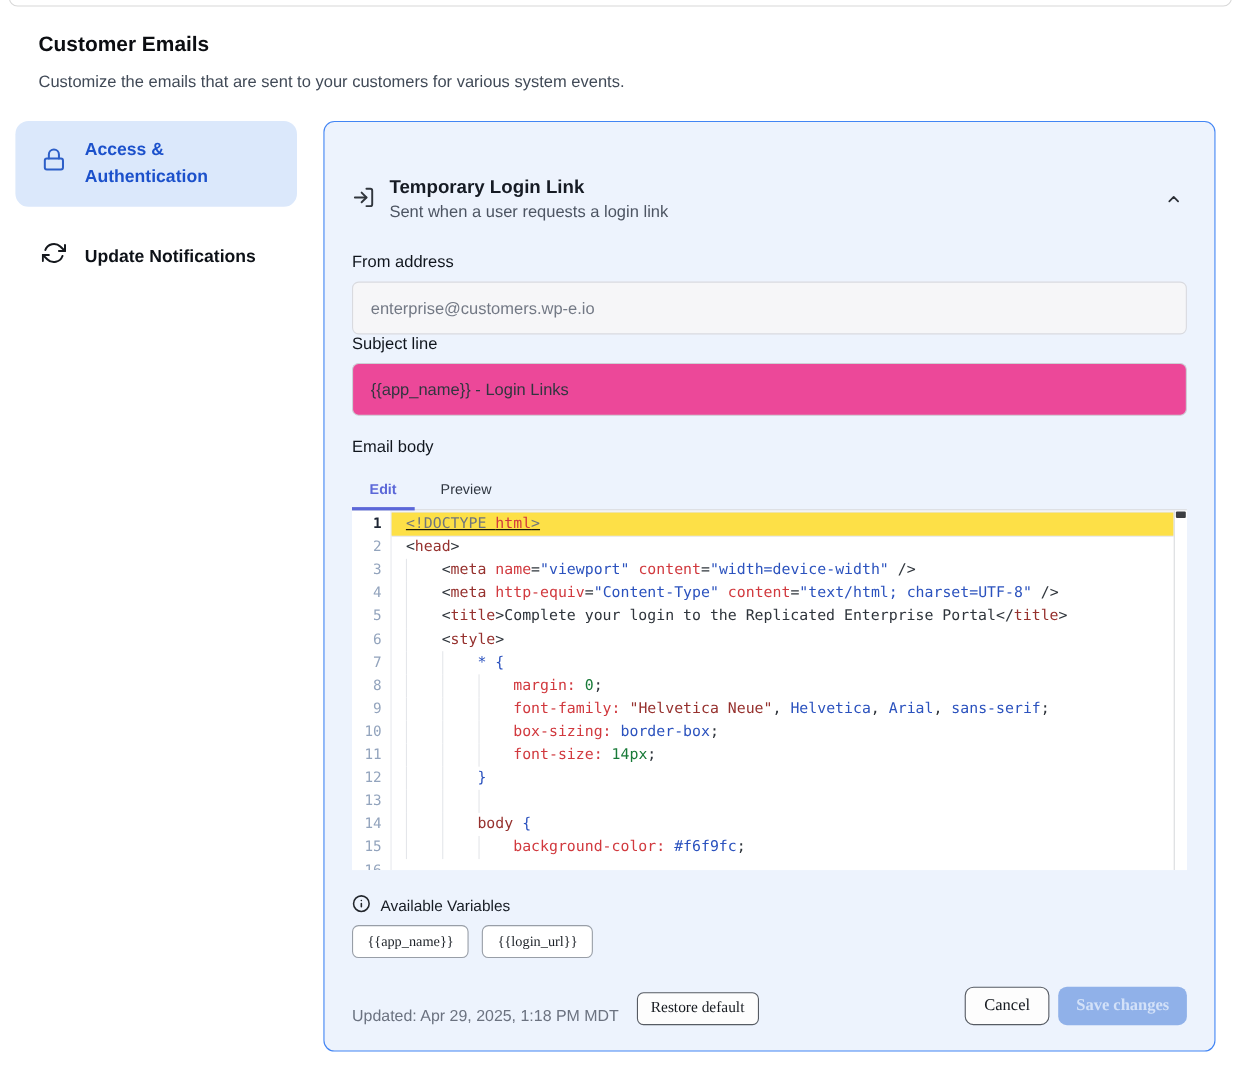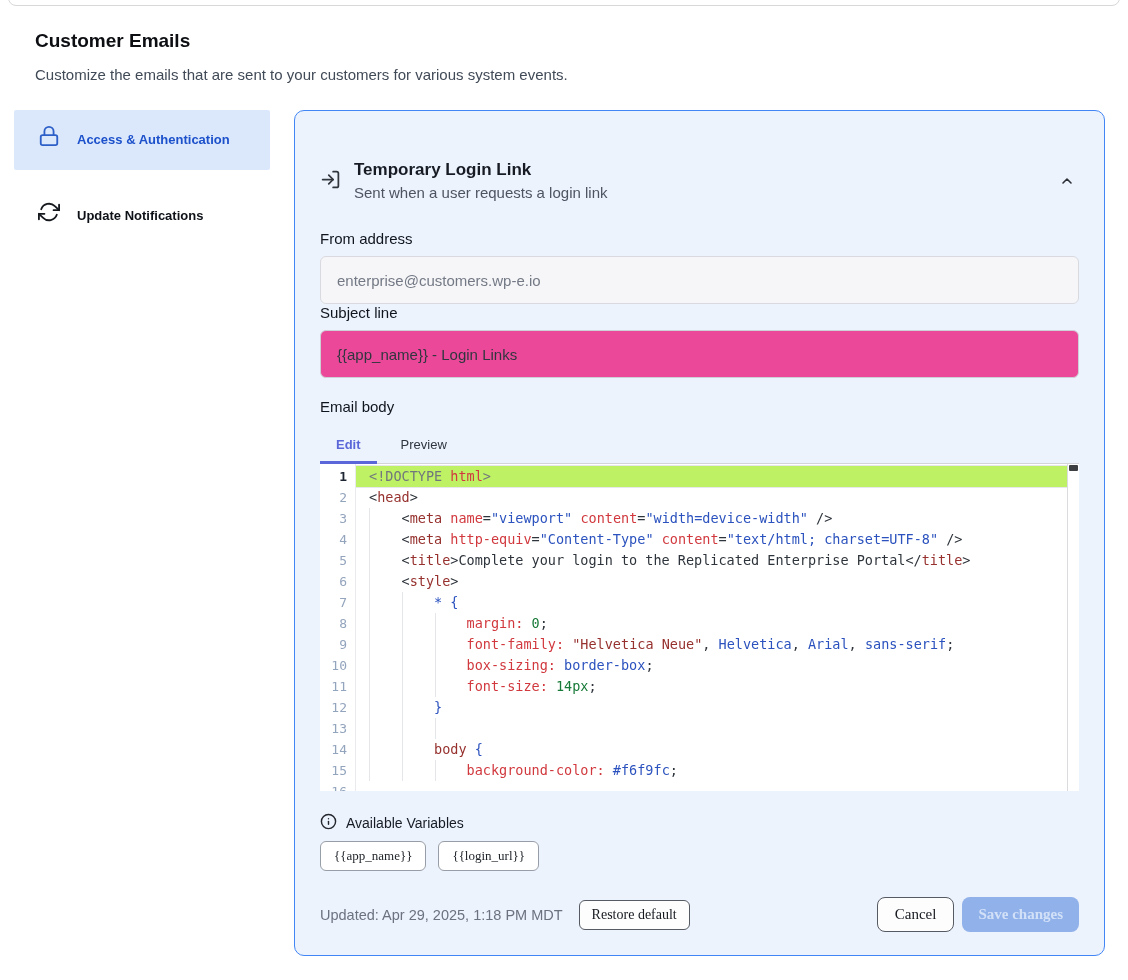--- a/index.html
+++ b/index.html
@@ -10,21 +10,21 @@
   
   .top-edge { position:absolute; left:8px; top:-12px; width:1112px; height:18px;
               border:1px solid #d8d8d8; border-radius:8px; background:#fff; }
 
   .page-title { position:absolute; left:35px; top:30px; font-size:19px; font-weight:700; color:#0c0e12; }
   .page-sub   { position:absolute; left:35px; top:66px; font-size:15px; color:#414a57; }
 
   
   .sidebar { position:absolute; left:14px; top:110px; width:256px; display:flex; flex-direction:column; gap:18px; }
   .side-item { display:flex; align-items:center; gap:17px; padding:13px 16px 13px 24px;
-               border-radius:2px; font-size:13px; font-weight:600; color:#0d1117; cursor:pointer; line-height:24px; }
+               border-radius:12px; font-size:16px; font-weight:600; color:#0d1117; cursor:pointer; line-height:24px; }
   .side-item.selected { background:#dbe8fb; color:#1c51cb; padding-top:15px; padding-bottom:15px; }
   .side-item svg { flex-shrink:0; }
 
   
   .panel { position:absolute; left:294px; top:110px; width:811px; height:846px;
            border:1px solid #4285f4; border-radius:10px; background:#edf3fd; padding:26px 25px 0; }
   .panel-header { display:flex; align-items:flex-start;margin-top:20px; }
   .header-icon { margin-top:12px; }
   .header-text { margin-left:13px; }
   .panel-title { font-size:17px; font-weight:700; color:#161b24; line-height:25px; }
@@ -49,35 +49,35 @@
 
   
   .editor { position:relative; height:328px; background:#fff; overflow:hidden;
             border-top:1px solid #d2d4d9; font-family:"DejaVu Sans Mono", monospace; font-size:13.5px; cursor:text; }
   .editor-gutter { position:absolute; left:0; top:2px; width:35px; }
   .gnum { height:21px; line-height:21px; text-align:right; padding-right:8px; color:#93a4bd; font-size:13px; }
   .gnum.active { color:#1d2533; font-weight:700; }
   .gutter-sep { position:absolute; left:35px; top:0; bottom:0; width:1px; background:#e8eaee; }
   .editor-code { position:absolute; left:36px; right:12px; top:2px; }
   .cline { position:relative; height:21px; line-height:21px; white-space:pre; padding-left:13px; }
-  .cline.active { background:#bef264; box-shadow:0 1px 0 #e6e7ea, 0 -1px 0 #e6e7ea; }
+  .cline.active { background:#fde047; box-shadow:0 1px 0 #e6e7ea, 0 -1px 0 #e6e7ea;text-decoration:underline; }
   .guide { position:absolute; top:0; bottom:0; width:1px; background:#e4e6ea; }
   .tk-plain{color:#2e343b} .tk-doc{color:#71767d} .tk-tag{color:#96312e}
   .tk-attr{color:#d1393e} .tk-val{color:#2b52be} .tk-num{color:#187a38} .tk-brace{color:#2b52be}
   .editor-sb { position:absolute; right:0; top:0; bottom:0; width:12px; background:#fff; border-left:1px solid #d9dbde; }
   .editor-sb .thumb { position:absolute; top:1px; left:1px; right:1px; height:6px; background:#3c3e42; border-radius:1px; }
 
   
   .vars-row { display:flex; align-items:center; gap:9px; margin-top:22px; font-size:14px; color:#171c24; }
   .chips { display:flex; gap:12px; margin-top:8px; }
   .chip { font-family:"DejaVu Sans Mono", monospace; font-size:13px; padding:6px 13px; background:#fff;
           border:1px solid #989ea7; border-radius:6px; color:#1b2026; cursor:pointer; }
 
   
-  .panel-footer { display:flex; align-items:center; margin-top:26px; }
+  .panel-footer { display:flex; align-items:flex-end; margin-top:26px; }
   .updated { font-size:14.5px; color:#6b7280; }
   .btn { font-family:Liberation Serif, serif; cursor:pointer; }
   .btn-restore { margin-left:16px; font-size:14px; padding:6px 12px; background:#fdfdfd;
                  border:1px solid #565b63; border-radius:6px; color:#15191f; }
   .btn-cancel  { margin-left:auto; font-size:15px; padding:8px 17px; background:#fdfdfd;
                  border:1px solid #565b63; border-radius:8px; color:#15191f; }
   .btn-save    { margin-left:8px; font-size:15px; font-weight:600; padding:9px 16px;
                  background:#90b1e9; border:none; border-radius:8px; color:#d3e1f8; cursor:default; }
 </style>
 </head>

